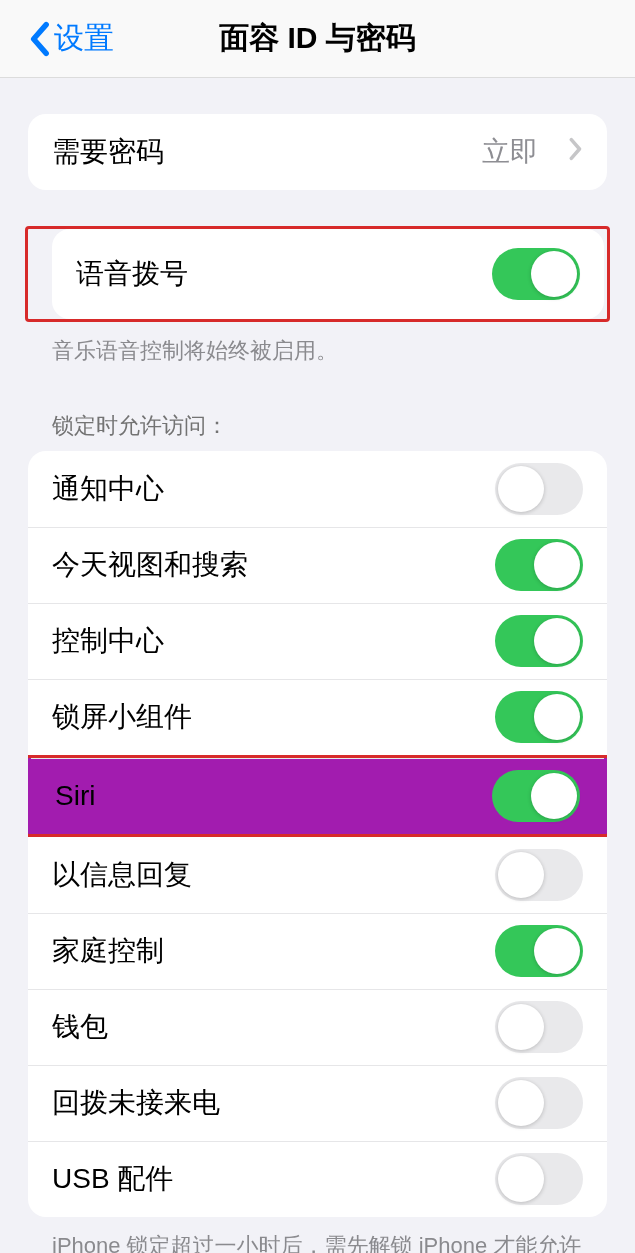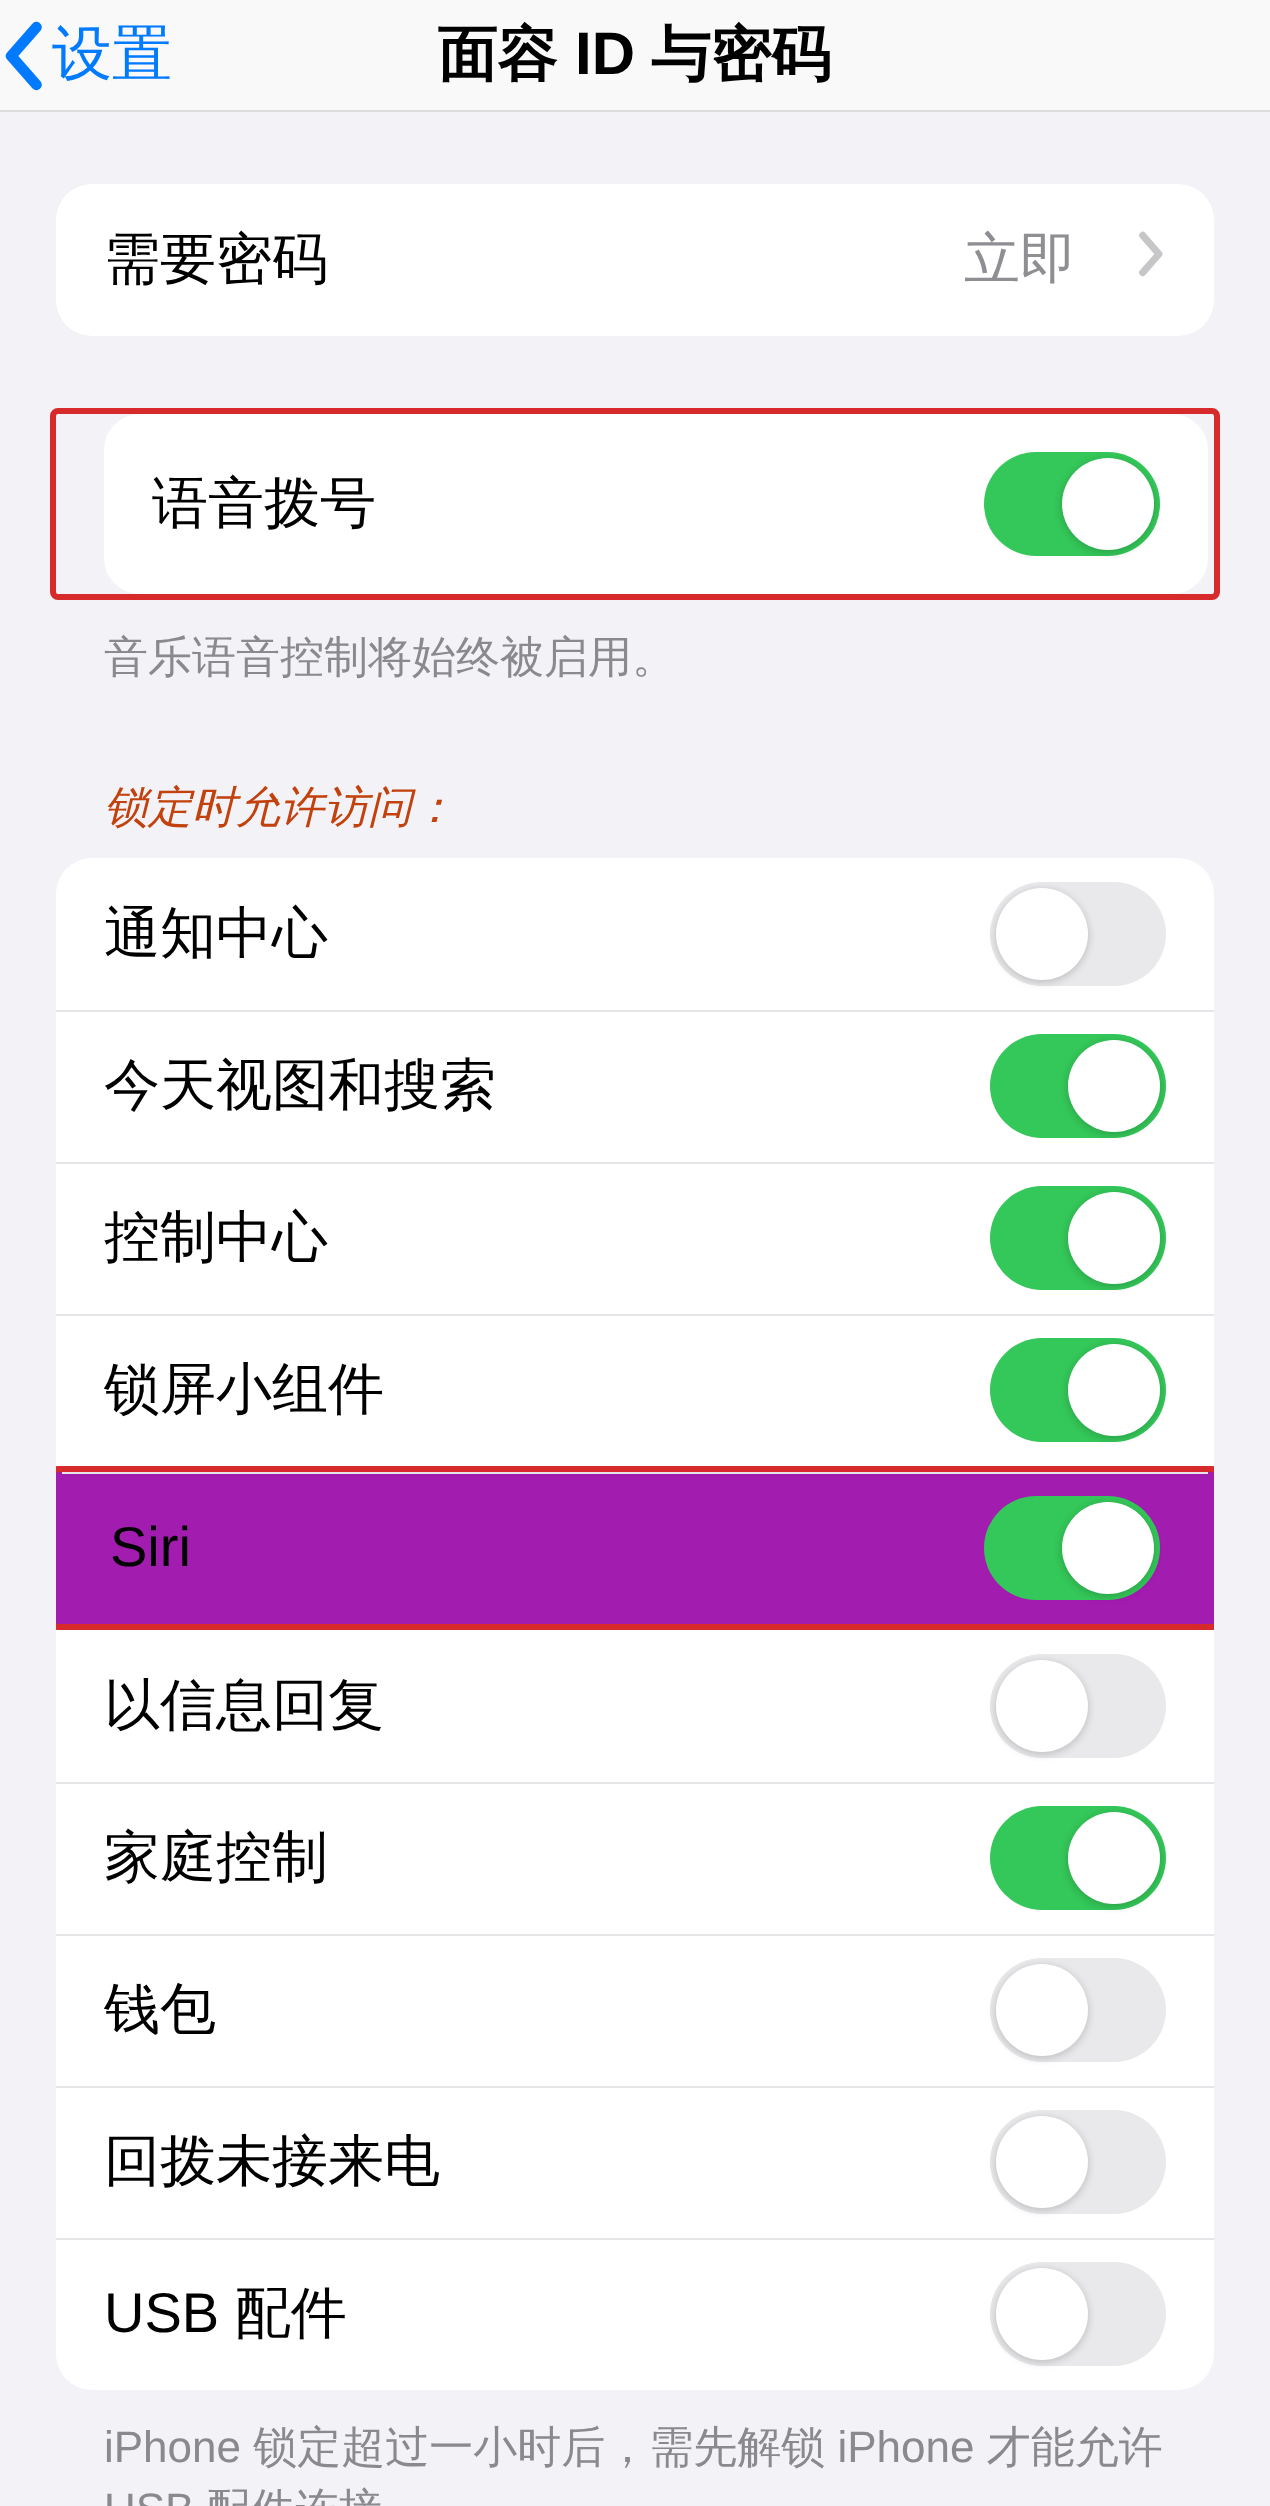--- a/index.html
+++ b/index.html
@@ -4,27 +4,27 @@
   <style>
     * { box-sizing: border-box; margin: 0; padding: 0; }
     body {
       width: 635px;
       height: 1253px;
       background: #f2f2f7;
       font-family: -apple-system, "Helvetica Neue", Arial, sans-serif;
       overflow: hidden;
     }
     .nav-bar {
-      height: 56px;
+      height: 78px;
       background: #f9f9f9;
       border-bottom: 1px solid #dcdcdc;
       display: flex;
       align-items: center;
       position: relative;
-      padding: 0 0;
+      padding: 0 28px;
     }
     .back {
       display: flex;
       align-items: center;
       color: #007aff;
       font-size: 30px;
       cursor: pointer;
     }
     .back svg { width: 22px; height: 36px; margin-right: 4px; }
     .nav-title {
@@ -54,24 +54,23 @@
     .row .value { color: #8e8e93; font-size: 28px; display:flex; align-items:center;gap:17px; }
     .chevron { margin-left: 14px; }
     .chevron svg { width: 14px; height: 24px; stroke:#c6c6c8; }
     .footer-text {
       color: #8a8a8e;
       font-size: 22px;
       padding: 14px 24px 0 24px;
       line-height: 1.4;
     }
     .header-text {
-      color: #c2410c;
+      color: #737373;
       font-size: 22px;
       padding: 0 24px 10px 24px;
-      font-style: italic;
     }
     .spacer { height: 44px; }
     .toggle {
       position: relative;
       width: 88px;
       height: 52px;
       border-radius: 26px;
       background: #e9e9eb;
       flex-shrink: 0;
     }

